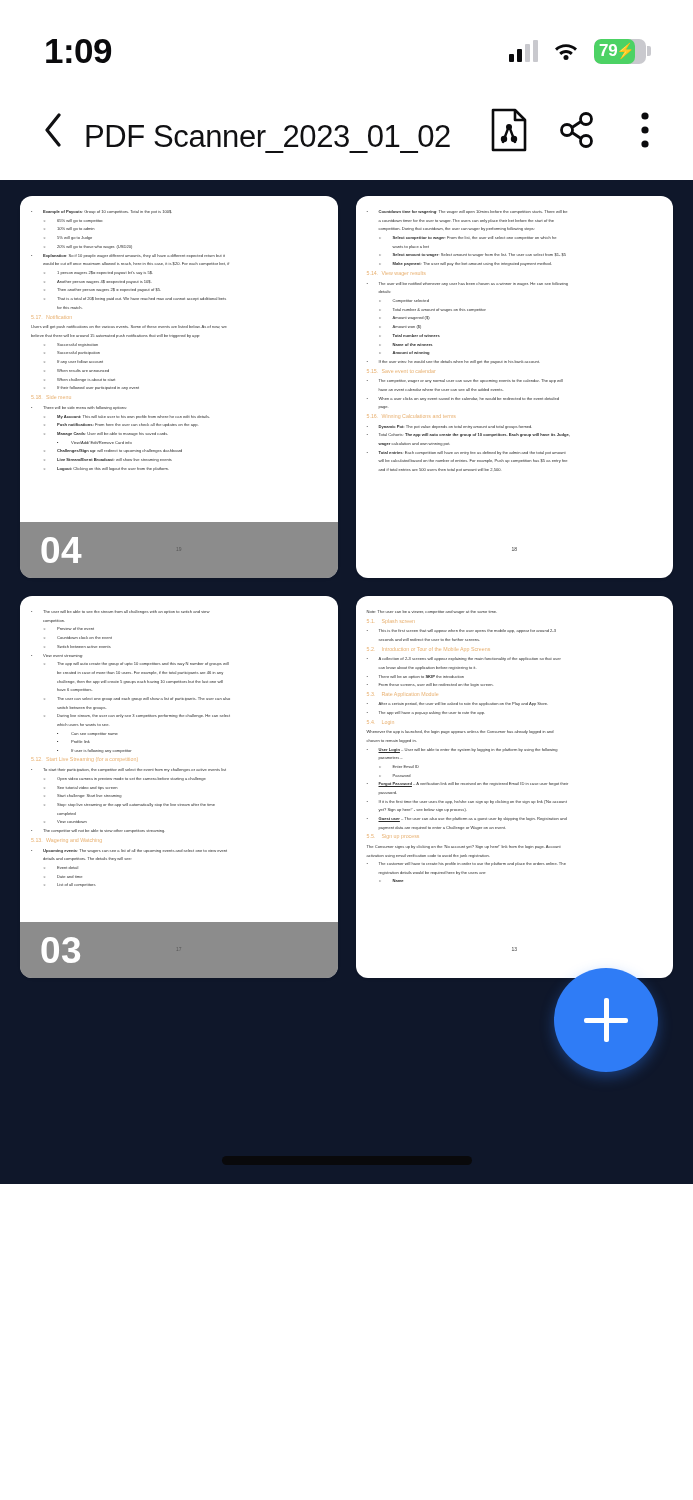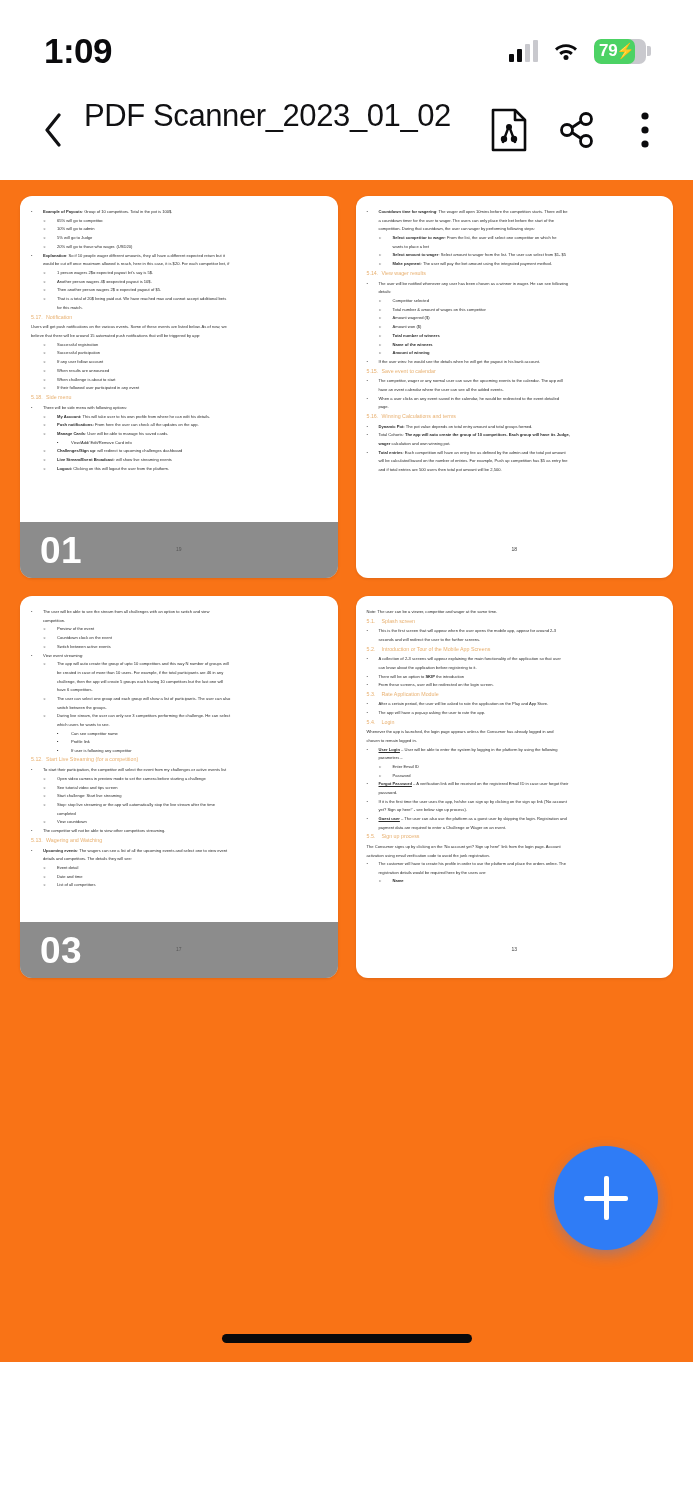--- a/index.html
+++ b/index.html
@@ -2,21 +2,21 @@
 <html><head>
 <meta charset="utf-8">
 <style>
   * { box-sizing: border-box; margin: 0; padding: 0; }
   html, body {
     width: 693px; height: 1500px;
     background: #ffffff;
     font-family: "Liberation Sans", sans-serif;
     overflow: hidden;
   }
-  #app { position: relative; width: 693px; height: 1362px; background: #f97316; }
+  #app { position: relative; width: 693px; height: 1184px; background: #0f172a; }
 
   
   .statusbar {
     height: 92px; background: #ffffff;
     display: flex; align-items: center; justify-content: space-between;
     padding: 10px 42px 0 44px;
   }
   .status-time { font-size: 35px; font-weight: bold; color: #0b0b0d; letter-spacing: -0.5px; }
   .status-right { display: flex; align-items: center; gap: 15px; }
   .sig { display: flex; align-items: flex-end; gap: 3px; height: 22px; }
@@ -39,21 +39,21 @@
   
   .header {
     background: #ffffff; height: 88px;
     display: flex; align-items: flex-start; padding: 4px 26px 0 30px;
   }
   .back-btn {
     width: 46px; height: 56px; display: flex; align-items: center; justify-content: center;
     flex: none; margin-top: 6px;
   }
   .chev { width: 20px; height: 34px; }
-  .title-wrap { flex: 1; padding-left: 8px; padding-top: 2px; min-width: 0; }
+  .title-wrap { flex: 1; padding-left: 8px; padding-top: 2px; min-width: 0; margin-top: 21px; }
   .doc-title {
     font-size: 31px; color: #111113; font-weight: 400; letter-spacing: -0.4px;
     white-space: nowrap; overflow: hidden;
   }
   .doc-date { font-size: 20px; color: #a9a9b0; margin-top: 4px; letter-spacing: -0.2px; }
   .hdr-icons { display: flex; align-items: center; gap: 24px; padding-top: 10px; flex: none; }
   .hdr-icon { width: 44px; height: 48px; display: flex; align-items: center; justify-content: center; }
 
   
   .grid {
@@ -218,21 +218,21 @@
             <p class="b2"><span class="bold">Push notifications:</span><span> From here the user can check all the updates on the app.</span></p>
             <p class="b2"><span class="bold">Manage Cards</span><span>: User will be able to manage his saved cards.</span></p>
             <p class="b3"><span>View/Add/ Edit/Remove Card info</span></p>
             <p class="b2"><span class="bold">Challenges/Sign up</span><span>: will redirect to upcoming challenges dashboard</span></p>
             <p class="b2"><span class="bold">Live Stream/Event Broadcast</span><span>: will show live streaming events</span></p>
             <p class="b2"><span class="bold">Logout:</span><span> Clicking on this will logout the user from the platform.</span></p>
           </div>
         </div>
         <div class="doc-page-no">19</div>
         <div class="page-footer">
-          <div class="page-num-big">01</div>
+          <div class="page-num-big">04</div>
         </div>
       </div>
       <div class="page-card">
         <div class="doc-inner">
           <div class="doc-text">
             <p class="b1"><span class="bold">Countdown time for wagering</span><span>: The wager will open 10mins before the competition starts. There will be</span></p>
             <p class="pl"><span>a countdown timer for the user to wager. The users can only place their bet before the start of the</span></p>
             <p class="pl"><span>competition. During that countdown, the user can wager by performing following steps:</span></p>
             <p class="b2"><span class="bold">Select competitor to wager</span><span>: From the list, the user will select one competitor on which he</span></p>
             <p class="pl2"><span>wants to place a bet</span></p>

